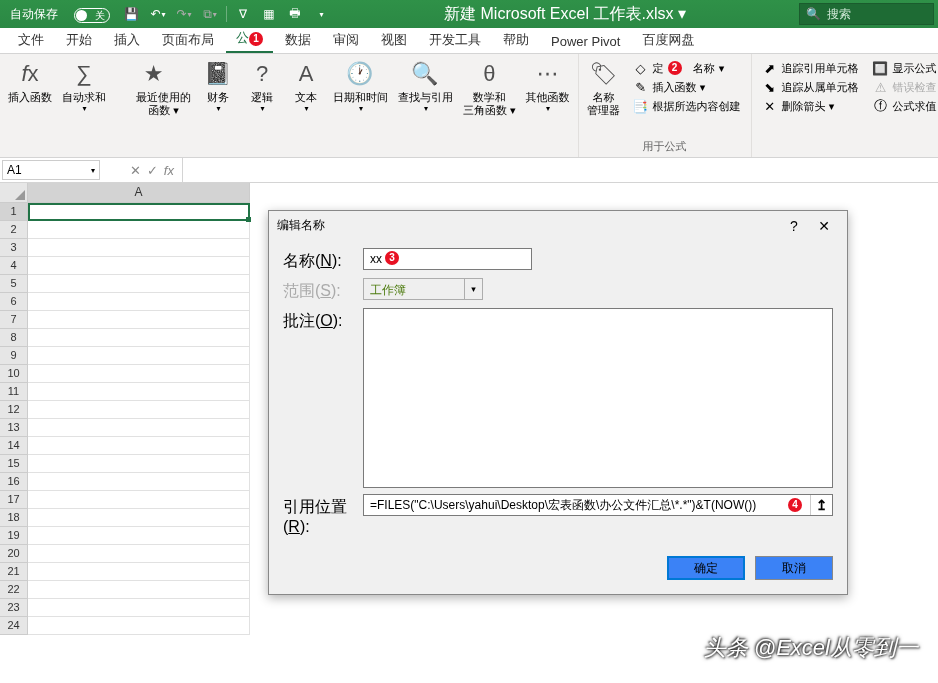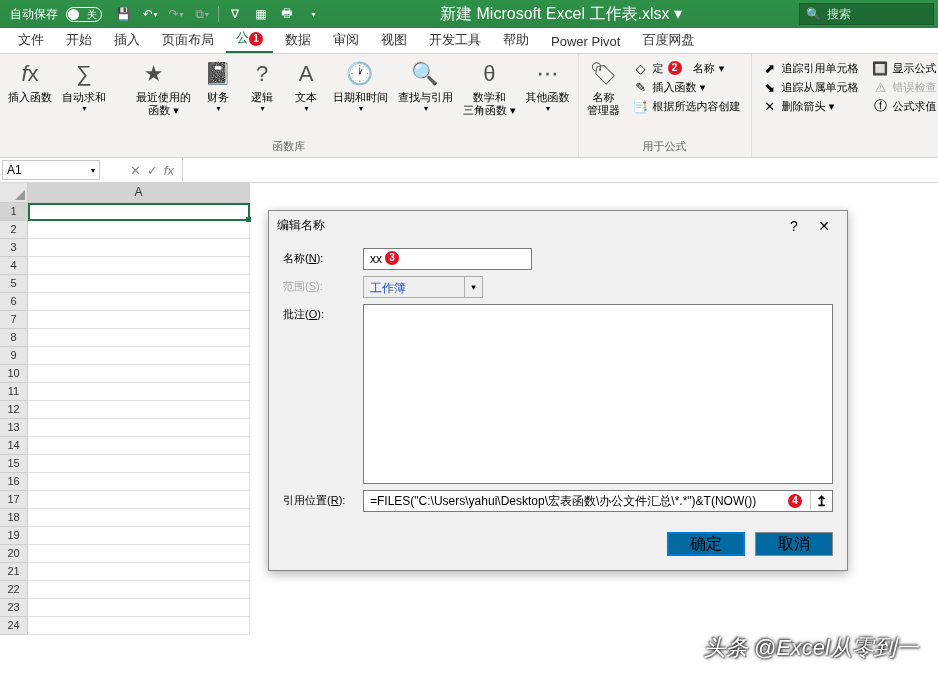--- a/index.html
+++ b/index.html
@@ -1,20 +1,20 @@
 <!DOCTYPE html>
 <html><head>
   <meta charset="utf-8">
   <style>
     * { box-sizing: border-box; margin: 0; padding: 0; }
     body { font-family: "Microsoft YaHei", "Segoe UI", sans-serif; font-size: 12px; background: #fff; width: 938px; height: 683px; overflow: hidden; position: relative; }
     
     .titlebar { height: 28px; background: linear-gradient(#2f9148,#2b8844); display: flex; align-items: center; color: #fff; padding: 0 4px; }
     .titlebar-left { display: flex; align-items: center; gap: 6px; }
-    .autosave-group { display: flex; align-items: center; gap: 8px; padding: 0 6px; }
+    .autosave-group { display: flex; align-items: flex-end; gap: 16px; padding: 0 6px; }
     .toggle { width: 36px; height: 15px; border: 1px solid #fff; border-radius: 8px; position: relative; display: inline-block; }
     .toggle::after { content: ""; width: 11px; height: 11px; background: #fff; border-radius: 50%; position: absolute; left: 1px; top: 1px; }
     .toggle-label { font-size: 10px; position: absolute; right: 4px; top: 0; }
     .qat-icon { width: 20px; height: 20px; display: flex; align-items: center; justify-content: center; cursor: pointer; }
     .qat-sep { width: 1px; height: 16px; background: rgba(255,255,255,0.3); }
     .caret { font-size: 8px; margin-left: 1px; }
     .titlebar-center { flex: 1; text-align: center; font-size: 16px; }
     .titlebar-right { display: flex; align-items: center; }
     .search-box { background: #1e6b34; border: 1px solid #1a5c2d; height: 22px; width: 135px; display: flex; align-items: center; padding: 0 6px; color: #cfe8d6; gap: 6px; }
     
@@ -56,32 +56,32 @@
     .active-cell { position: absolute; left: 0; top: 0; width: 222px; height: 18px; border: 2px solid #217346; pointer-events: none; }
     .active-cell::after { content: ""; position: absolute; right: -3px; bottom: -3px; width: 5px; height: 5px; background: #217346; }
     .col-h.sel, .row-h.sel { background: #d3d3d3; }
     
     .dialog { position: absolute; left: 268px; top: 210px; width: 580px; background: #f0f0f0; border: 1px solid #888; box-shadow: 0 3px 10px rgba(0,0,0,0.3); }
     .dialog-titlebar { display: flex; align-items: center; padding: 6px 8px; font-size: 12px; }
     .dialog-titlebar .title { flex: 1; }
     .dlg-ctrl { width: 30px; text-align: center; cursor: pointer; font-size: 14px; }
     .dialog-body { padding: 8px 14px 4px; }
     .form-row { display: flex; align-items: flex-start; margin-bottom: 6px; }
-    .form-label { width: 80px; font-size: 11px; padding-top: 3px; }
+    .form-label { width: 80px; font-size: 16px; padding-top: 3px; }
     .form-label u { text-decoration: underline; }
     .form-input, .form-select, .form-textarea { flex: 1; border: 1px solid #7a7a7a; background: #fff; font-size: 12px; padding: 3px 6px; font-family: inherit; }
-    .form-select { height: 22px; background: #efefef; color: #1d4ed8; border-color: #adadad; }
+    .form-select { height: 22px; background: #efefef; color: #4d7c0f; border-color: #adadad; }
     .form-select-wrap { display: flex; flex: 1; max-width: 120px; }
     .form-select-btn { width: 18px; border: 1px solid #adadad; border-left: none; background: #efefef; display: flex; align-items: center; justify-content: center; font-size: 9px; }
     .form-textarea { height: 180px; resize: none; }
     .refers-wrap { display: flex; flex: 1; align-items: center; border: 1px solid #7a7a7a; background: #fff; }
     .refers-input { flex: 1; border: none; padding: 3px 6px; font-size: 12px; outline: none; }
     .refers-btn { width: 22px; height: 20px; border-left: 1px solid #ccc; display: flex; align-items: center; justify-content: center; cursor: pointer; font-size: 14px; font-weight: bold; }
     .dialog-footer { display: flex; justify-content: flex-end; gap: 10px; padding: 10px 14px 14px; }
-    .dlg-button { min-width: 78px; height: 24px; border: 1px solid #888; background: #0369a1; font-size: 16px; cursor: pointer; }
+    .dlg-button { min-width: 78px; height: 24px; border: 1px solid #888; background: #3b82f6; font-size: 12px; cursor: pointer; }
     .dlg-button.primary { border: 2px solid #0078d4; }
     
     .watermark { position: absolute; right: 20px; bottom: 20px; font-size: 22px; color: #fff; text-shadow: 0 0 4px rgba(0,0,0,0.7), -1px -1px 2px rgba(0,0,0,0.7), 1px 1px 2px rgba(0,0,0,0.7); font-style: italic; pointer-events: none; }
     .disabled { color: #aaa; }
   </style>
 </head>
 <body>
 
 <div class="titlebar">
   <div class="titlebar-left">
@@ -173,21 +173,20 @@
           <div class="icon">θ</div>
           <div class="lbl" style="white-space:pre-line;">数学和
 三角函数 ▾</div>
         </div>
       <div class="big-btn">
           <div class="icon">⋯</div>
           <div class="lbl">其他函数</div>
           <span class="caret">▾</span>
         </div>
     </div>
-    <div class="ribbon-group-label">函数库</div>
   </div>
 
   <div class="ribbon-group">
     <div class="ribbon-group-body">
       <div class="big-btn">
           <div class="icon">🏷</div>
           <div class="lbl" style="white-space:pre-line;">名称
 管理器</div>
         </div>
       <div class="small-cmds">

